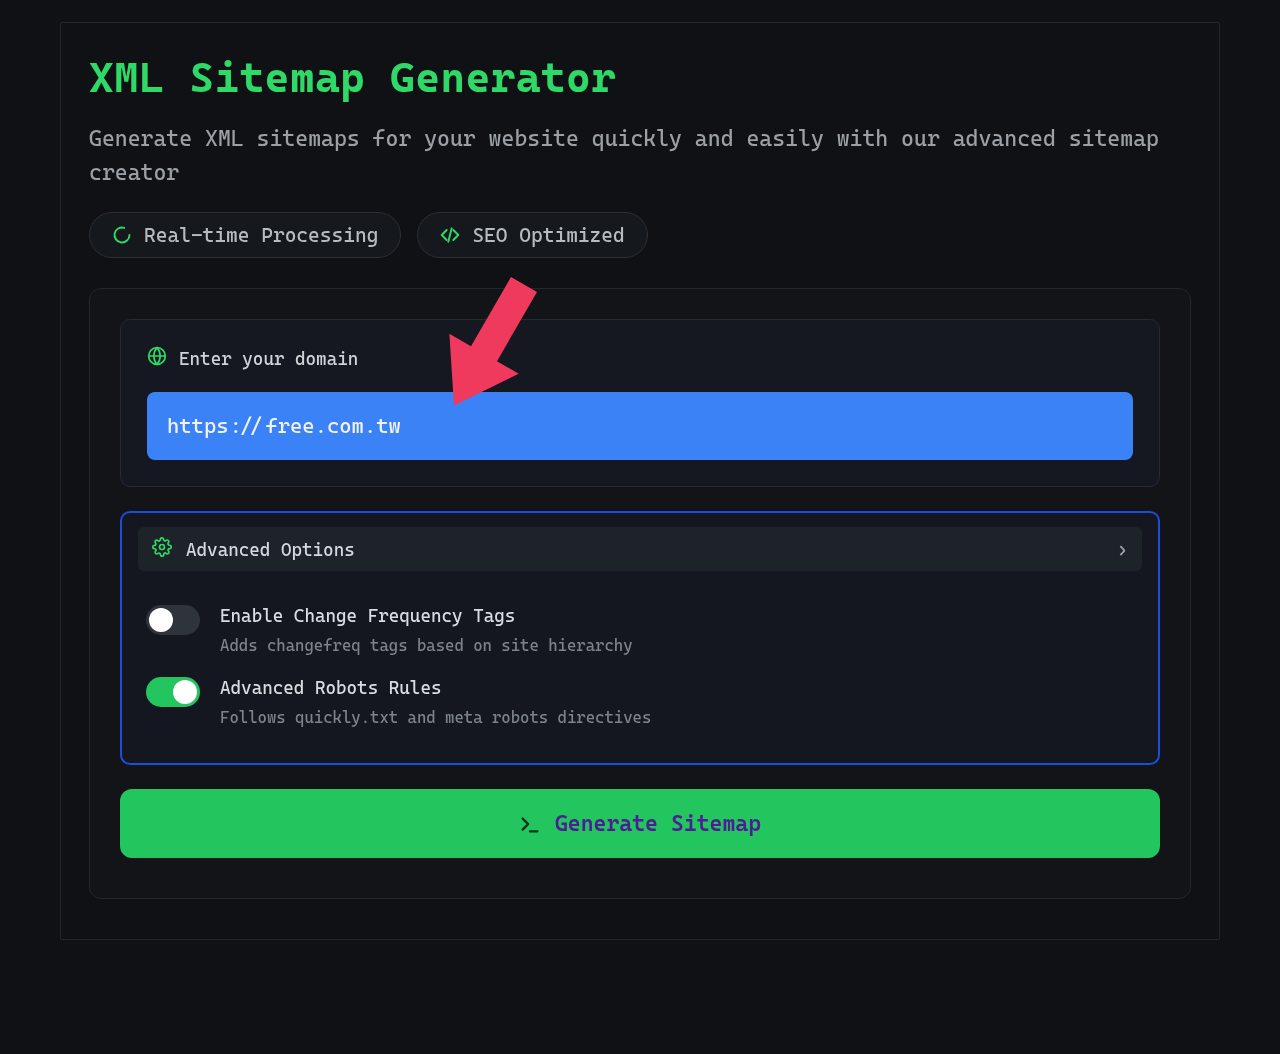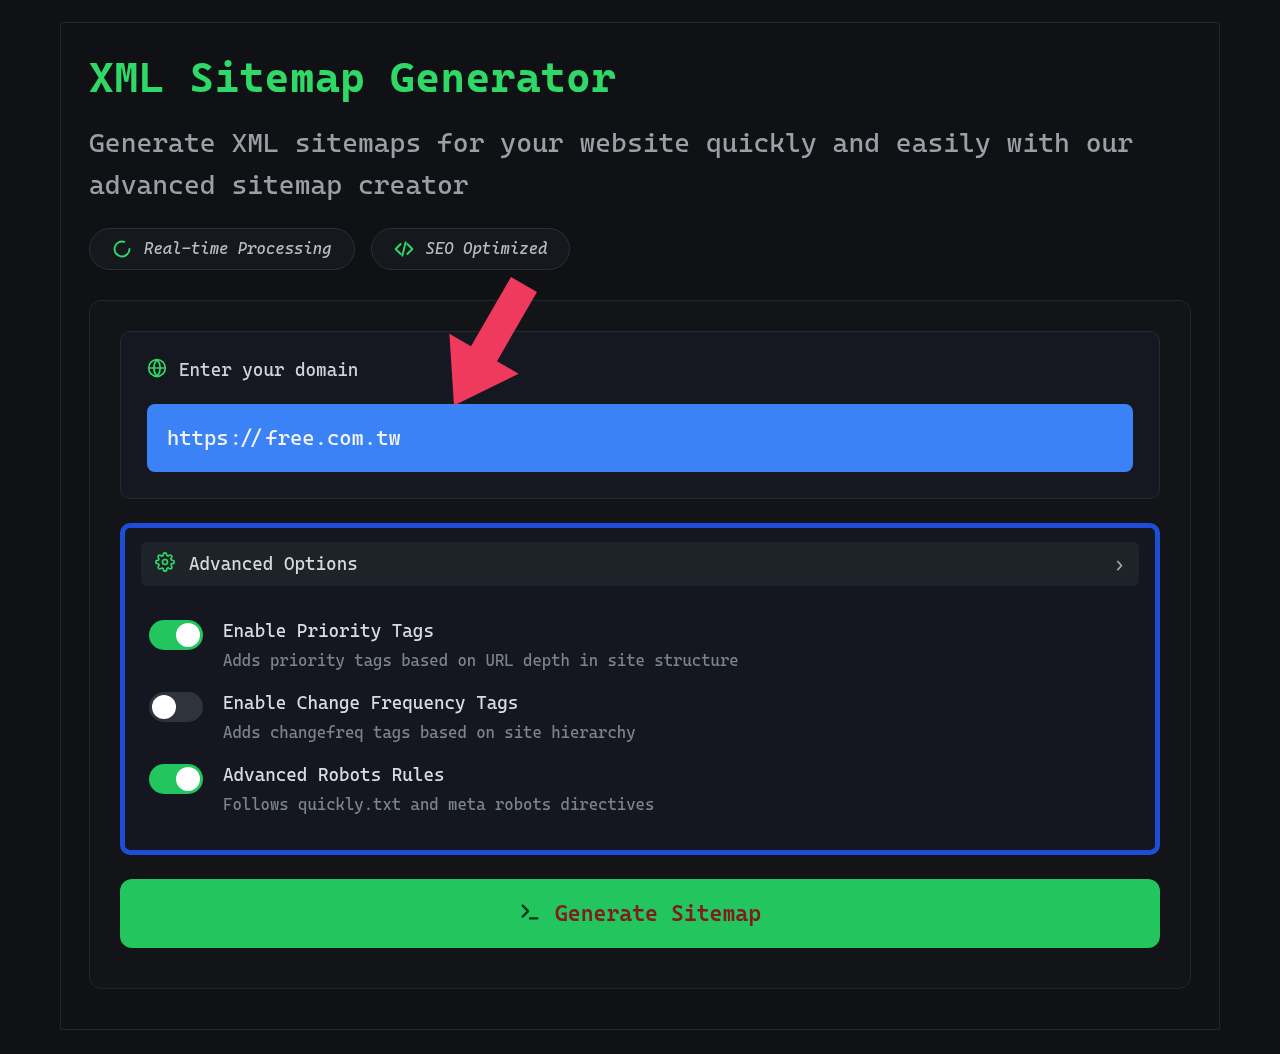--- a/index.html
+++ b/index.html
@@ -19,36 +19,35 @@
     position: relative;
   }
   .title {
     font-size: 42px;
     font-weight: 700;
     color: #2fd967;
     letter-spacing: 0.5px;
     margin-bottom: 20px;
   }
   .subtitle {
-    font-size: 27px;
+    font-size: 22px;
     color: #9aa0a6;
     line-height: 1.55;
     margin-bottom: 22px;
   }
   .pills { display: flex; gap: 16px; margin-bottom: 30px; }
   .pill {
     display: inline-flex; align-items: center;
     gap: 12px;
     padding: 10px 22px;
     border: 1px solid #2b2f36;
     border-radius: 999px;
-    font-size: 16px;
+    font-size: 20px;
     color: #b8bcc2;
     background: #15181c;
-    font-style: italic;
   }
   .pill svg { display: block; }
 
   .form-panel {
     border: 1px solid #23272d;
     border-radius: 12px;
     background: #121418;
     padding: 30px 30px 40px 30px;
     position: relative;
   }
@@ -71,21 +70,21 @@
     border: none;
     border-radius: 8px;
     padding: 22px 20px;
     font-size: 21px;
     color: #f1f3f5;
     font-family: inherit;
     outline: none;
   }
 
   .adv-panel {
-    border: 5px solid #1d4ed8;
+    border: 2px solid #1d4ed8;
     border-radius: 10px;
     background: #141720;
     padding: 18px 24px 30px 24px;
     margin-bottom: 24px;
   }
   .adv-header {
     display: flex; align-items: center; justify-content: space-between;
     background: #1e2229;
     margin: -4px -8px 18px -8px;
     padding: 10px 14px;
@@ -107,28 +106,28 @@
     background: #fff; border-radius: 50%;
   }
   .toggle.on .knob { right: 3px; }
   .toggle.off .knob { left: 3px; }
   .opt-text .opt-title { font-size: 18px; color: #d9dce0; margin-bottom: 10px; }
   .opt-text .opt-desc { font-size: 16px; color: #7d838b; }
 
   .generate-btn {
     width: 100%;
     background: #22c55e;
-    color: #7f1d1d;
+    color: #4c1d95;
     border: none;
     border-radius: 12px;
     padding: 22px 0;
     font-size: 22px;
     font-family: inherit;
     font-weight: 600;
-    display: flex; align-items: flex-start; justify-content: center; gap: 14px;
+    display: flex; align-items: flex-end; justify-content: center; gap: 14px;
     cursor: pointer;
   }
   .generate-btn svg { display: block; }
 
   
   .arrow {
     position: absolute;
     left: 348px;
     top: 232px;
     pointer-events: none;
@@ -187,29 +186,20 @@
             <svg width="20" height="20" viewBox="0 0 24 24" fill="none" stroke="#2fd967" stroke-width="2" stroke-linecap="round" stroke-linejoin="round">
                 <circle cx="12" cy="12" r="3"></circle>
                 <path d="M19.4 15a1.65 1.65 0 0 0 .33 1.82l.06.06a2 2 0 1 1-2.83 2.83l-.06-.06a1.65 1.65 0 0 0-1.82-.33 1.65 1.65 0 0 0-1 1.51V21a2 2 0 0 1-4 0v-.09a1.65 1.65 0 0 0-1-1.51 1.65 1.65 0 0 0-1.82.33l-.06.06a2 2 0 1 1-2.83-2.83l.06-.06a1.65 1.65 0 0 0 .33-1.82 1.65 1.65 0 0 0-1.51-1H3a2 2 0 0 1 0-4h.09a1.65 1.65 0 0 0 1.51-1 1.65 1.65 0 0 0-.33-1.82l-.06-.06a2 2 0 1 1 2.83-2.83l.06.06a1.65 1.65 0 0 0 1.82.33h0a1.65 1.65 0 0 0 1-1.51V3a2 2 0 0 1 4 0v.09a1.65 1.65 0 0 0 1 1.51h0a1.65 1.65 0 0 0 1.82-.33l.06-.06a2 2 0 1 1 2.83 2.83l-.06.06a1.65 1.65 0 0 0-.33 1.82v0a1.65 1.65 0 0 0 1.51 1H21a2 2 0 0 1 0 4h-.09a1.65 1.65 0 0 0-1.51 1z"></path>
               </svg>
           </span>
           <span>Advanced Options</span>
         </div>
         <span class="chevron">›</span>
       </div>
 
-      <div class="opt-row">
-        <div class="toggle on">
-            <div class="knob"></div>
-          </div>
-        <div class="opt-text">
-          <div class="opt-title">Enable Priority Tags</div>
-          <div class="opt-desc">Adds priority tags based on URL depth in site structure</div>
-        </div>
-      </div>
 
       <div class="opt-row">
         <div class="toggle off">
             <div class="knob"></div>
           </div>
         <div class="opt-text">
           <div class="opt-title">Enable Change Frequency Tags</div>
           <div class="opt-desc">Adds changefreq tags based on site hierarchy</div>
         </div>
       </div>

